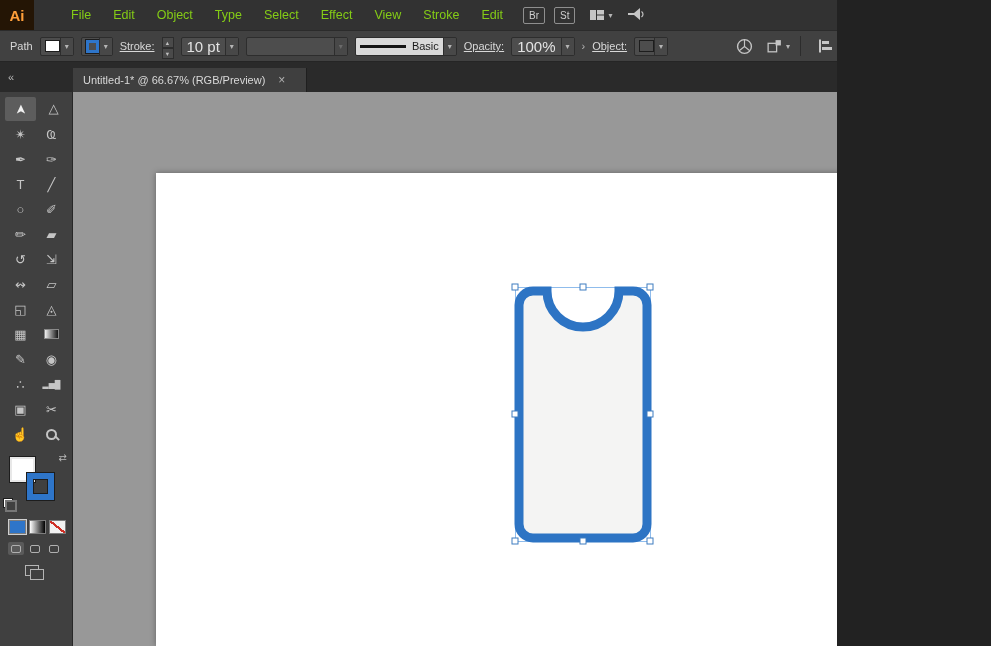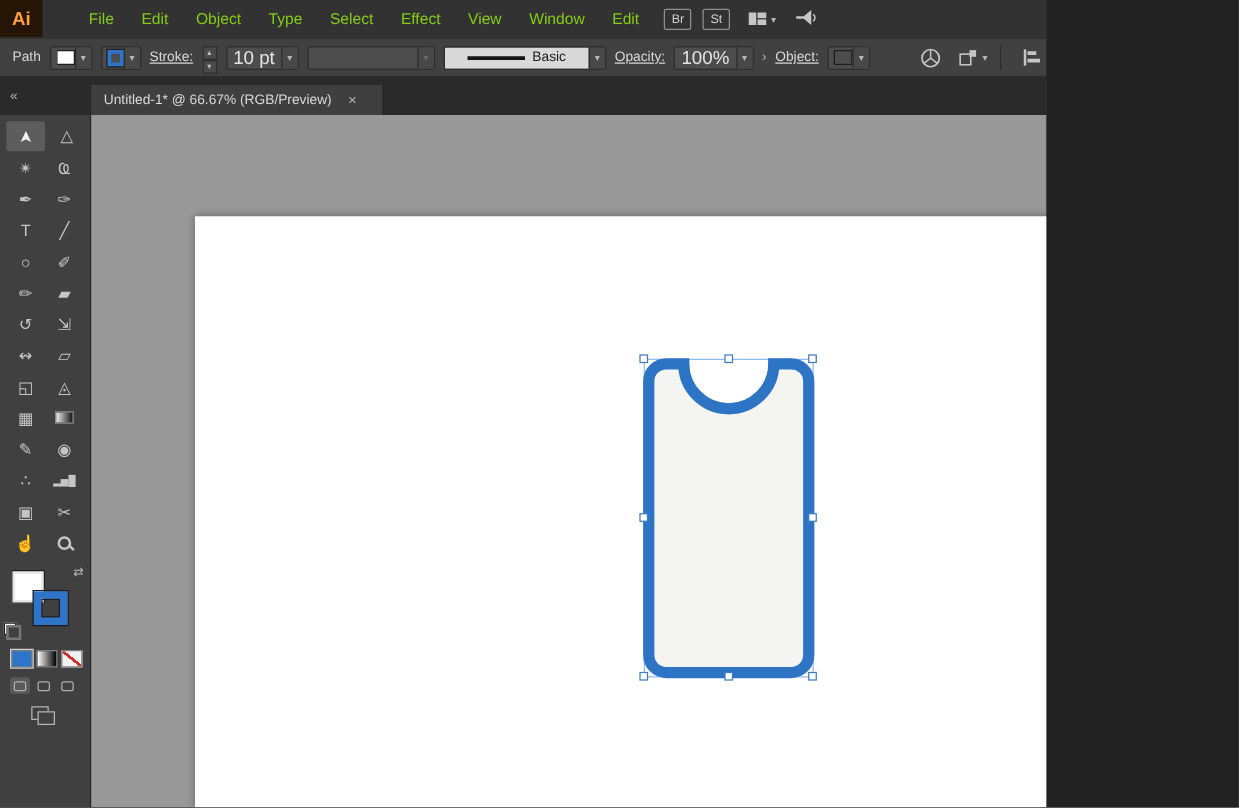--- a/index.html
+++ b/index.html
@@ -23,21 +23,21 @@
   .combo { display:flex; align-items:center; height:19px; background:#4d4d4d; border:1px solid #2d2d2d; border-radius:2px; }
   .combo .val { color:#e3e3e3; font-size:15px; padding:0 5px; white-space:nowrap; }
   .combo .chevcell { width:13px; align-self:stretch; display:flex; align-items:center; justify-content:center; color:#b5b5b5; font-size:8px; border-left:1px solid #2d2d2d; background:#484848; }
   .swatch-white { width:15px; height:12px; background:#ffffff; border:1px solid #1d1d1d; margin-left:4px; }
   .ring-blue { width:13px; height:13px; border:3px solid #2e75c9; margin-left:4px; box-shadow:0 0 0 1px #1d1d1d; }
   .stepper { display:flex; flex-direction:column; width:12px; height:19px; }
   .stepper .st { flex:1; font-size:6.5px; color:#c0c0c0; text-align:center; line-height:9px; background:#4a4a4a; border:1px solid #2d2d2d; }
   .combo.disabled { width:102px; }
   .combo.disabled .chevcell { color:#6a6a6a; }
   .profile { display:flex; align-items:center; height:19px; border:1px solid #2d2d2d; border-radius:2px; overflow:hidden; }
-  .profile .pfield { display:flex; align-items:center; gap:6px; height:100%; padding:0 18px; background:#d9d9d9; }
+  .profile .pfield { display:flex; align-items:center; gap:6px; height:100%; padding:0 4px; background:#d9d9d9; }
   .profile .pline { width:46px; height:3px; background:#141414; }
   .profile .pval { color:#1b1b1b; font-size:11px; }
   .profile .chevcell { width:13px; align-self:stretch; display:flex; align-items:center; justify-content:center; color:#b5b5b5; font-size:8px; background:#484848; border-left:1px solid #2d2d2d; }
   .panel-arrow { color:#b5b5b5; font-size:11px; }
   .vsep { width:1px; height:20px; background:#2c2c2c; }
   .cb-ico { display:flex; align-items:center; gap:3px; padding:0 3px; }
   .alignrow { display:flex; align-items:center; gap:11px; margin-left:10px; }
   .alignrow.grp2 { margin-left:18px; margin-right:4px; }
 
   
@@ -98,21 +98,21 @@
   <div class="menubar">
     <div class="logo">Ai</div>
     <span class="mb-spacer"></span>
     <span class="menu-item">File</span>
     <span class="menu-item">Edit</span>
     <span class="menu-item">Object</span>
     <span class="menu-item">Type</span>
     <span class="menu-item">Select</span>
     <span class="menu-item">Effect</span>
     <span class="menu-item">View</span>
-    <span class="menu-item">Window</span>
+    <span class="menu-item">Stroke</span>
     <span class="menu-item">Edit</span>
     <span class="mb-btn">Br</span>
     <span class="mb-btn">St</span>
     <span class="mb-ico">
       <svg class="icon-svg" width="16" height="14" viewBox="0 0 16 14">
         <rect x="1" y="2" width="6" height="10" fill="#c5c5c5"></rect>
         <rect x="8" y="2" width="7" height="4.5" fill="#c5c5c5"></rect>
         <rect x="8" y="7.5" width="7" height="4.5" fill="#c5c5c5"></rect>
       </svg>
       <span class="chev">▾</span>

